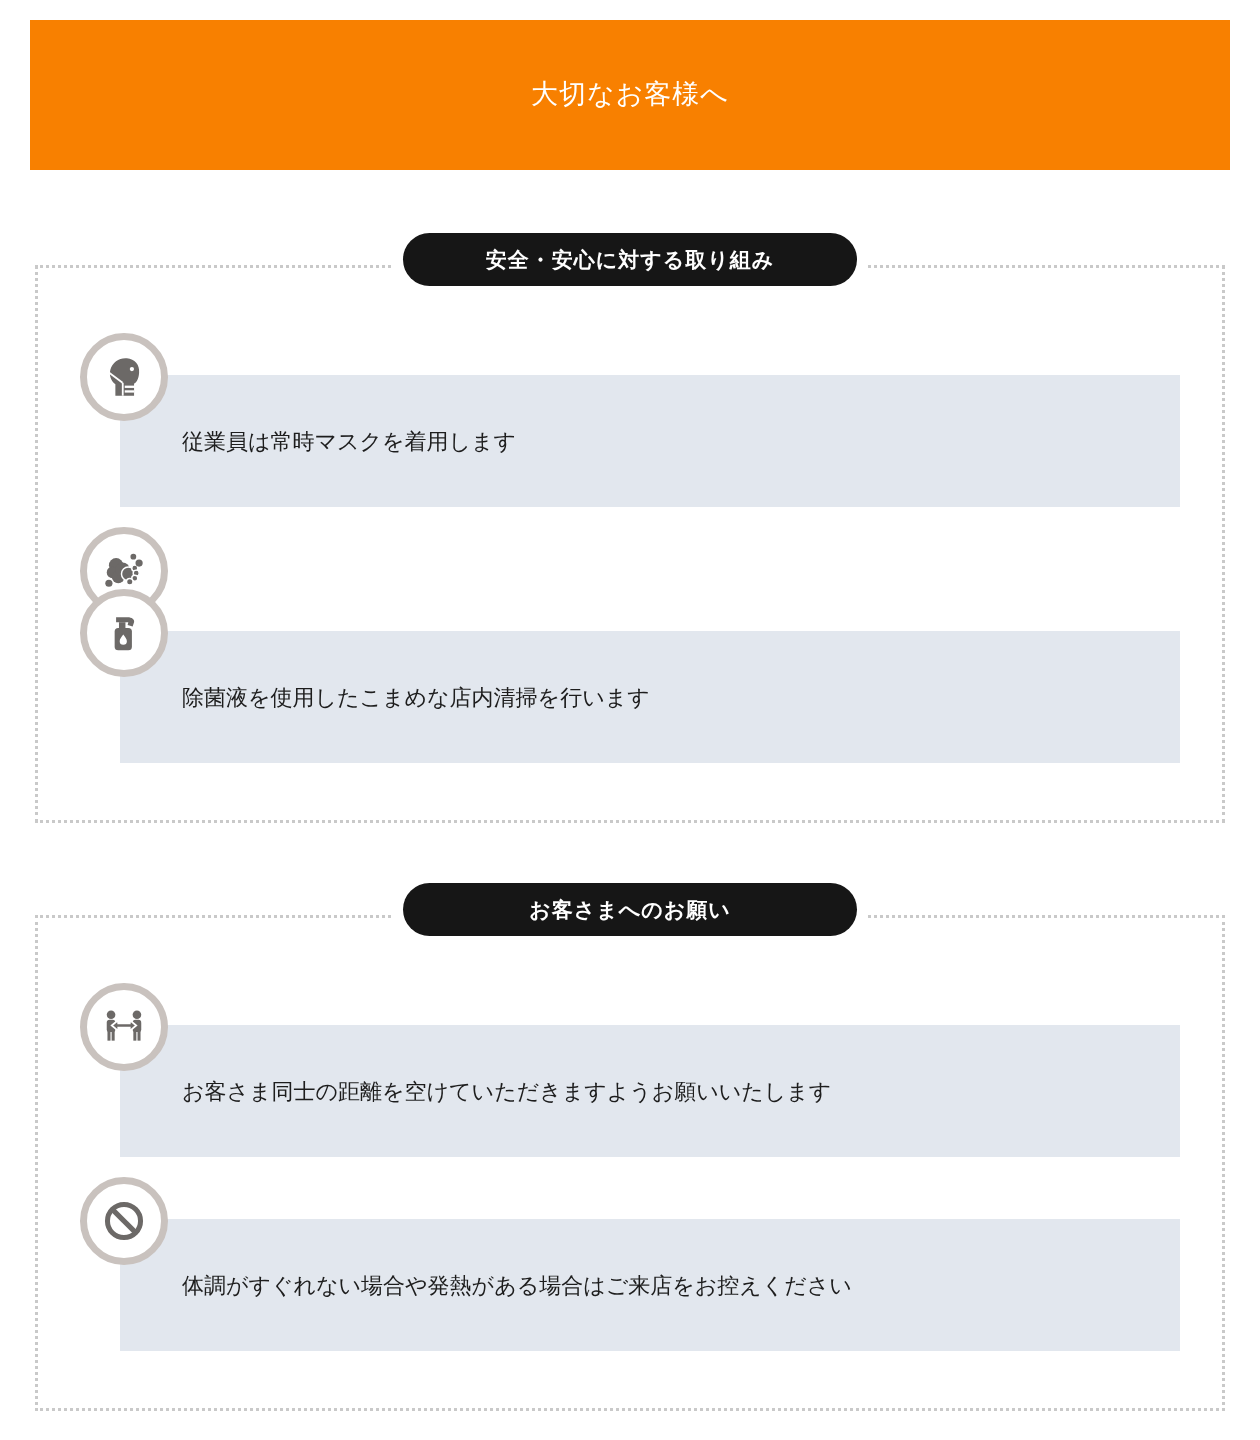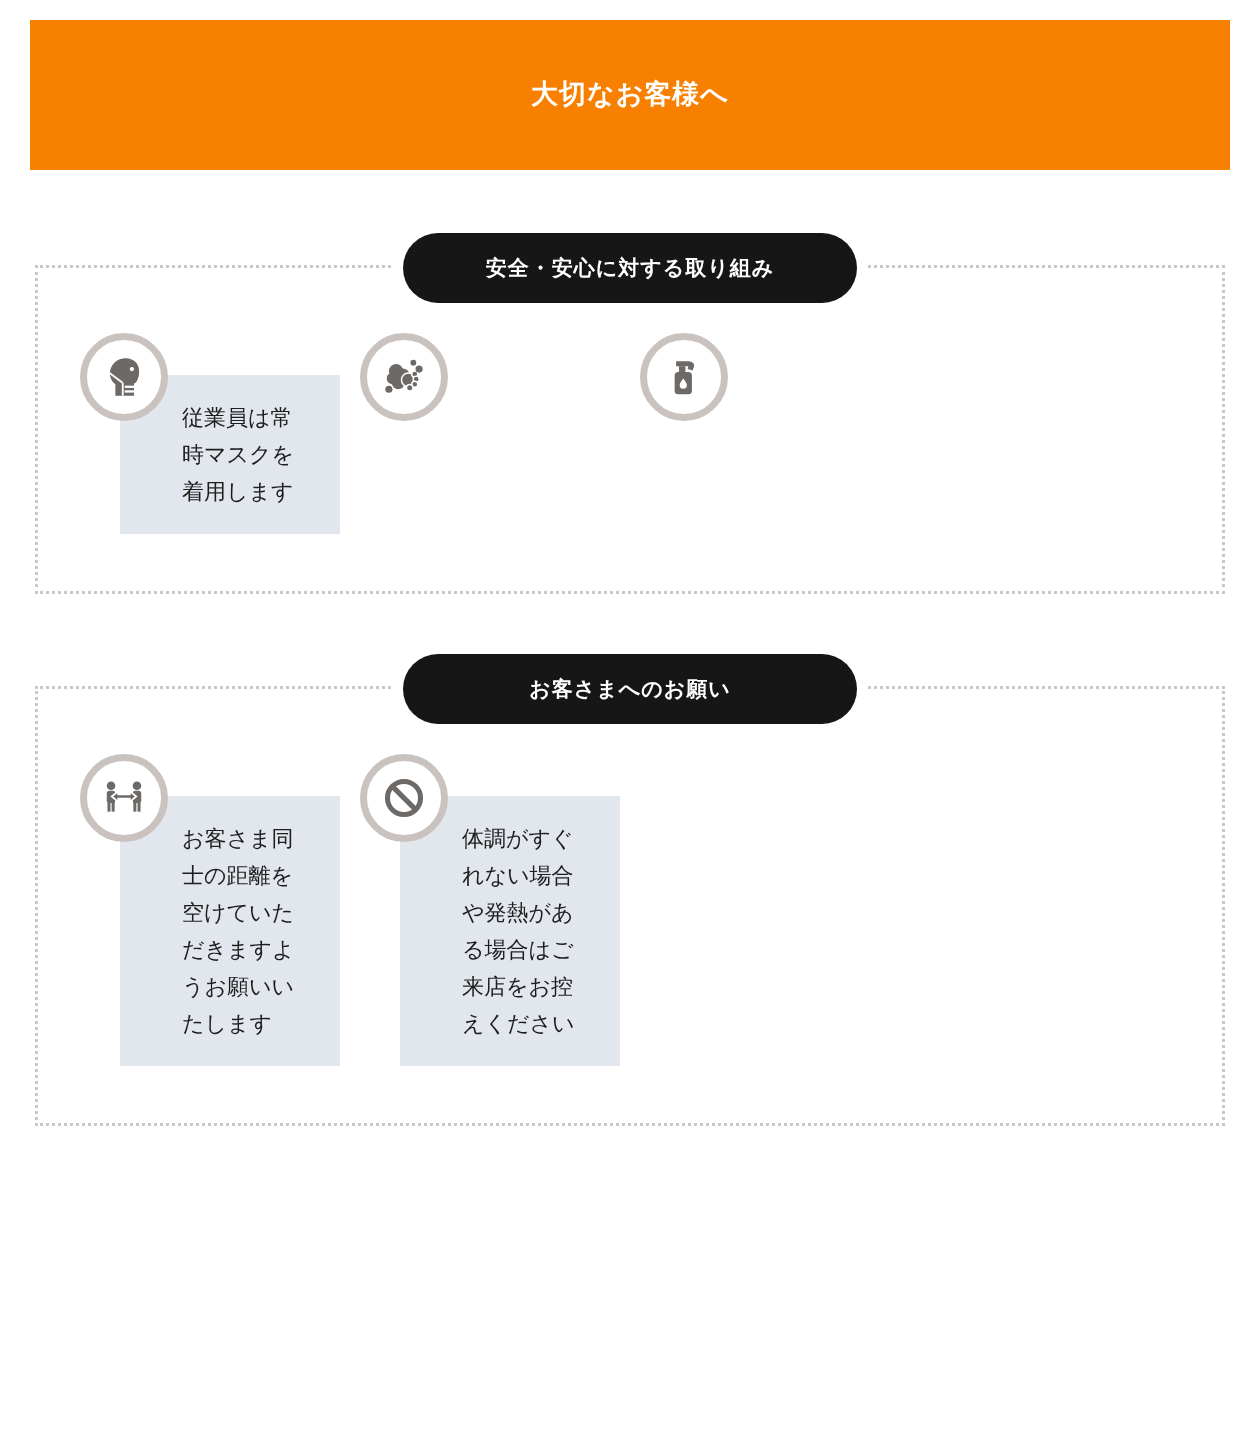--- a/index.html
+++ b/index.html
@@ -23,62 +23,62 @@
     color: #ffffff;
     display: flex;
     flex-direction: column;
     align-items: center;
     justify-content: center;
     gap: 18px;
     text-align: center;
   }
   .banner .line {
     font-size: 27px;
-    font-weight: 700;
+    font-weight: 400;
     letter-spacing: 1px;
     line-height: 1.1;
   }
 
   
   .section {
     position: relative;
     margin: 95px 35px 0;
     border: 3px dotted #c9c9c9;
     padding: 65px 42px 57px;
   }
   .section.second {
     margin-top: 92px;
   }
   .pill {
     position: absolute;
     top: -35px;
     left: 50%;
     transform: translateX(-50%);
     min-width: 454px;
-    height: 70px;
+    height: 53px;
     box-sizing: border-box;
     padding: 0 40px;
     background: #161616;
     border-radius: 35px;
     box-shadow: 0 0 0 10px #ffffff;
     color: #ffffff;
     font-size: 21px;
     font-weight: 700;
     letter-spacing: 1px;
     display: flex;
     align-items: center;
     justify-content: center;
     white-space: nowrap;
     z-index: 3;
   }
 
   
   .grid {
     display: grid;
-    grid-template-columns: 1fr 1fr 1fr 1fr;
+    grid-template-columns: 1fr;
     column-gap: 50px;
     row-gap: 40px;
     gap: 20px;
   }
   .item {
     position: relative;
     padding-top: 42px;
     padding-left: 40px;
     display: flex;
   }
@@ -210,20 +210,23 @@
             </svg>
     </div>
   </div>
 
   <div class="item">
     <div class="icon-circle">
       <svg class="icon">
               <use href="#sanitizer-spray-icon" xlink:href="#sanitizer-spray-icon"></use>
             </svg>
     </div>
+    <div class="item-box">
+      <span class="item-text">除菌液を使用したこまめな店内清掃を行います</span>
+    </div>
   </div>
 
 </div>
   </section>
 
   <section class="section second">
     <div class="pill">お客さまへのお願い</div>
     <div class="grid">
 
 

